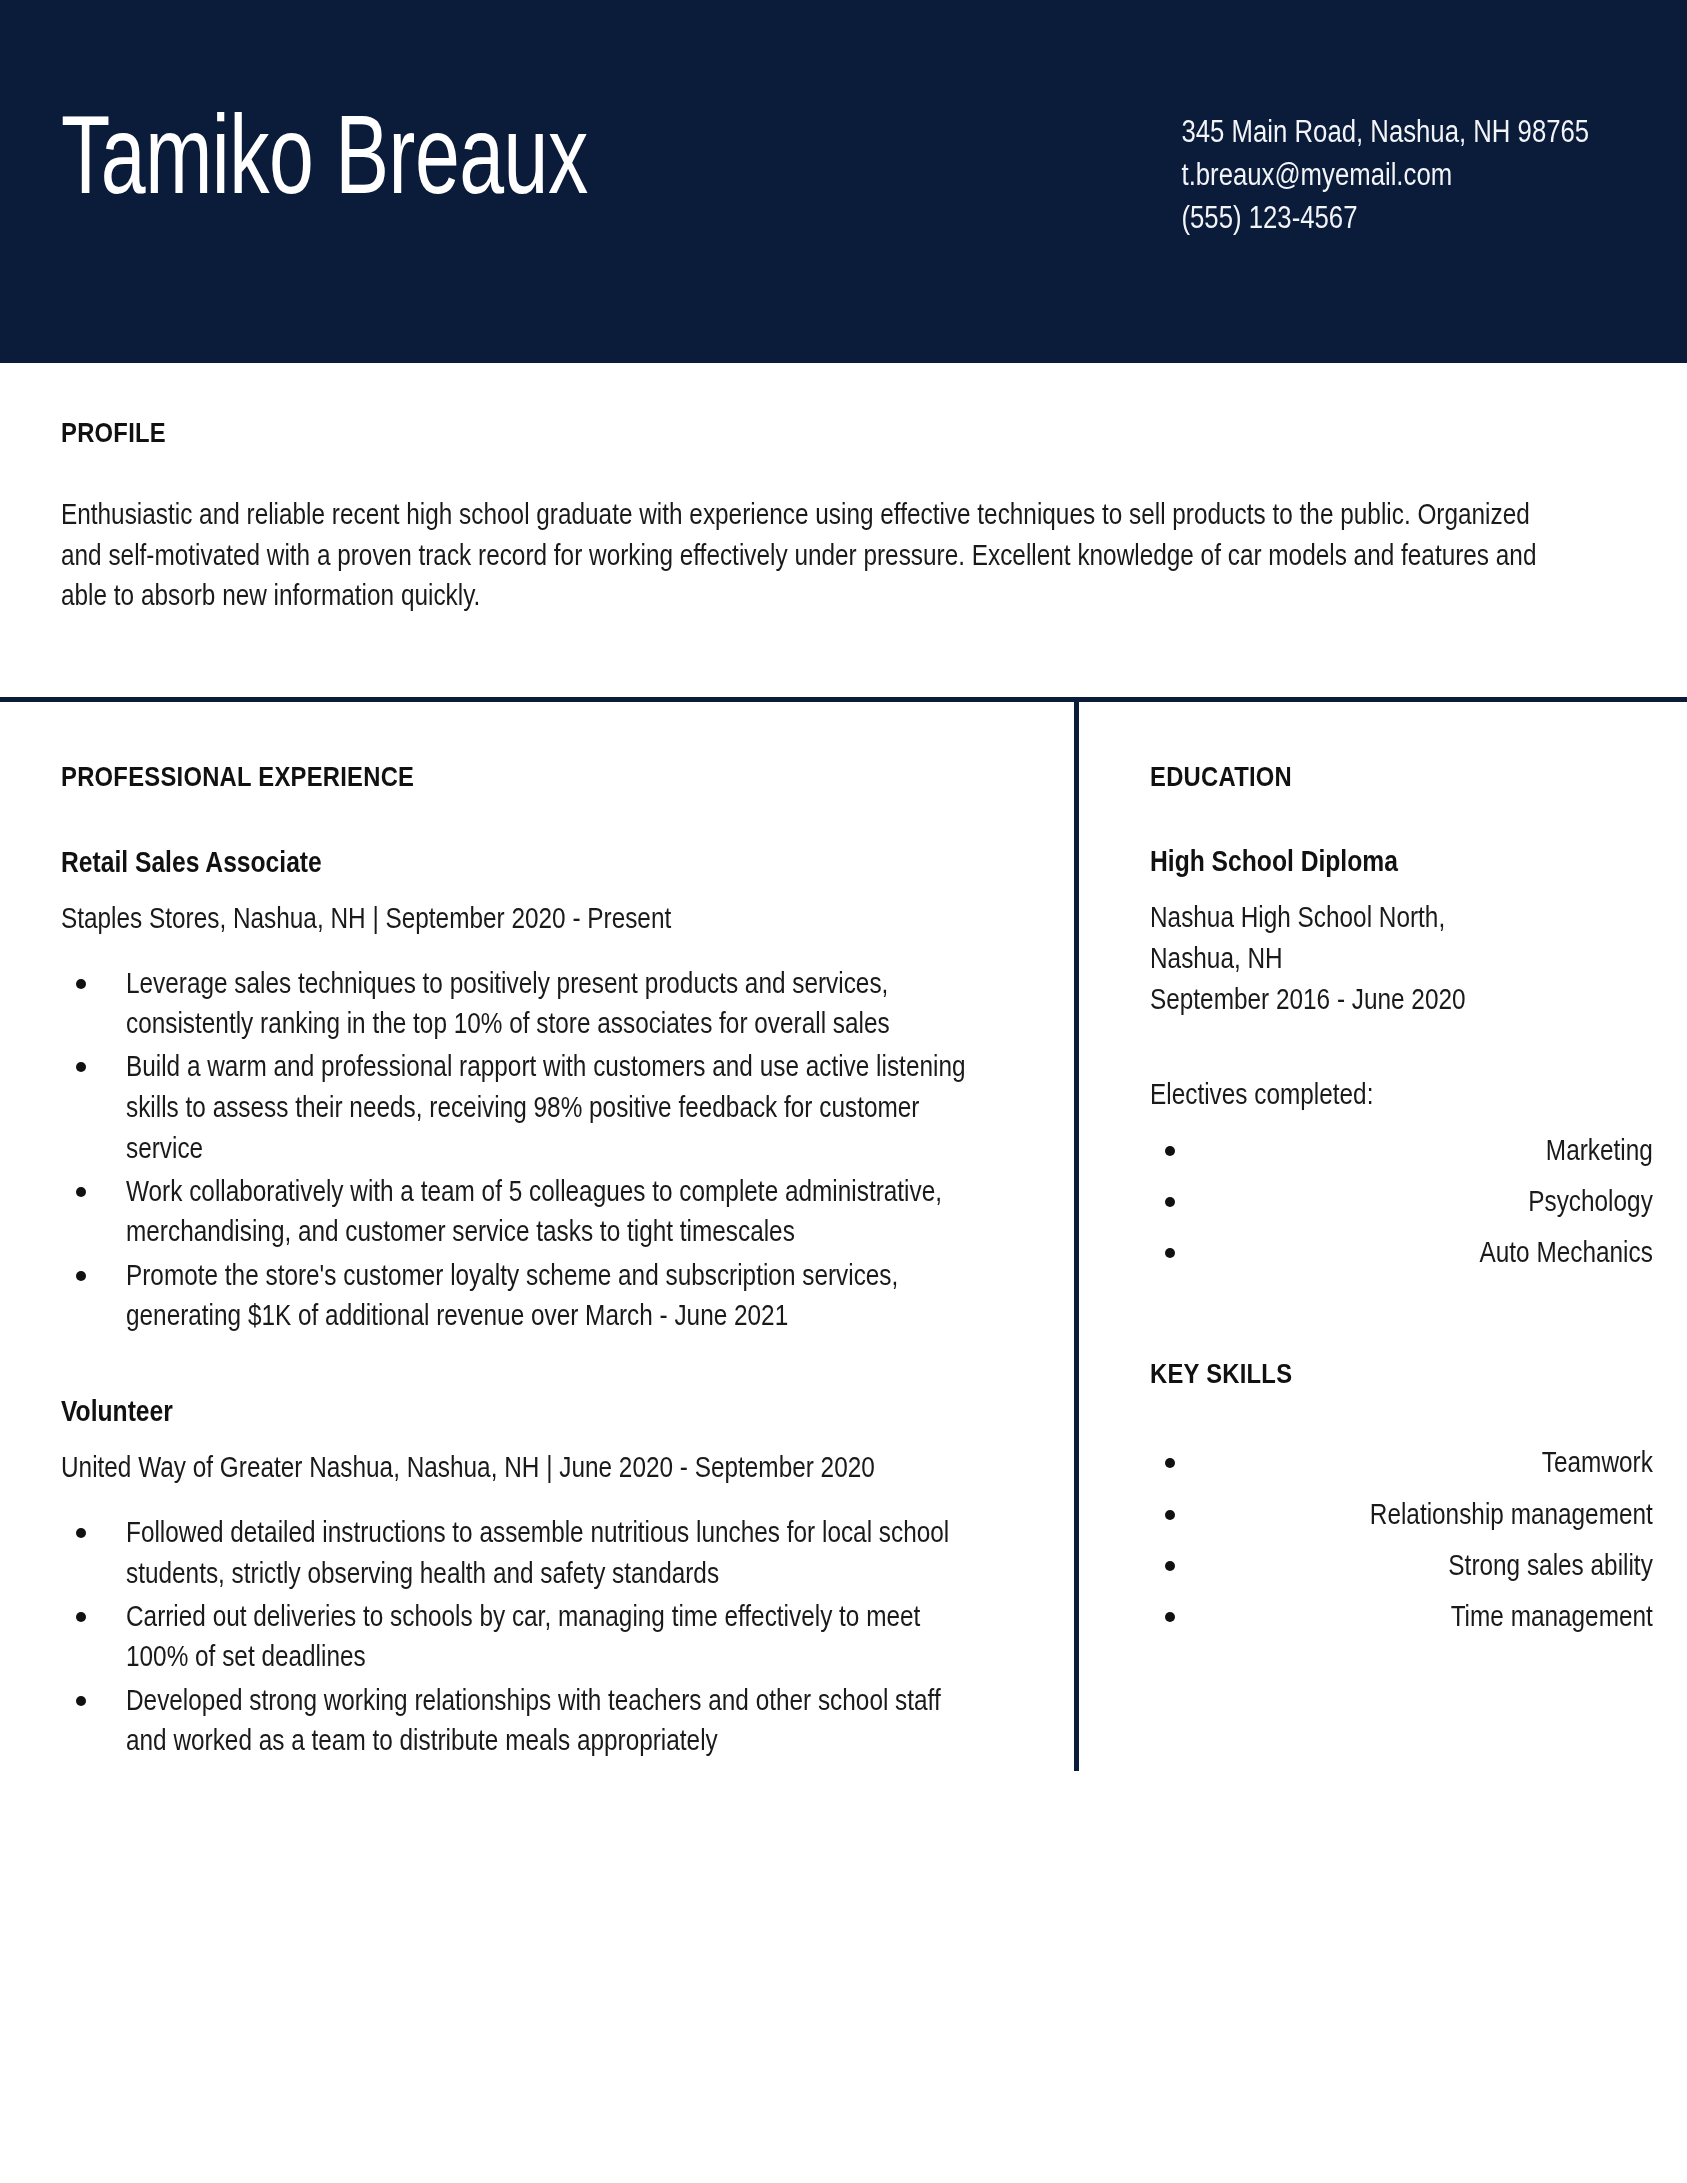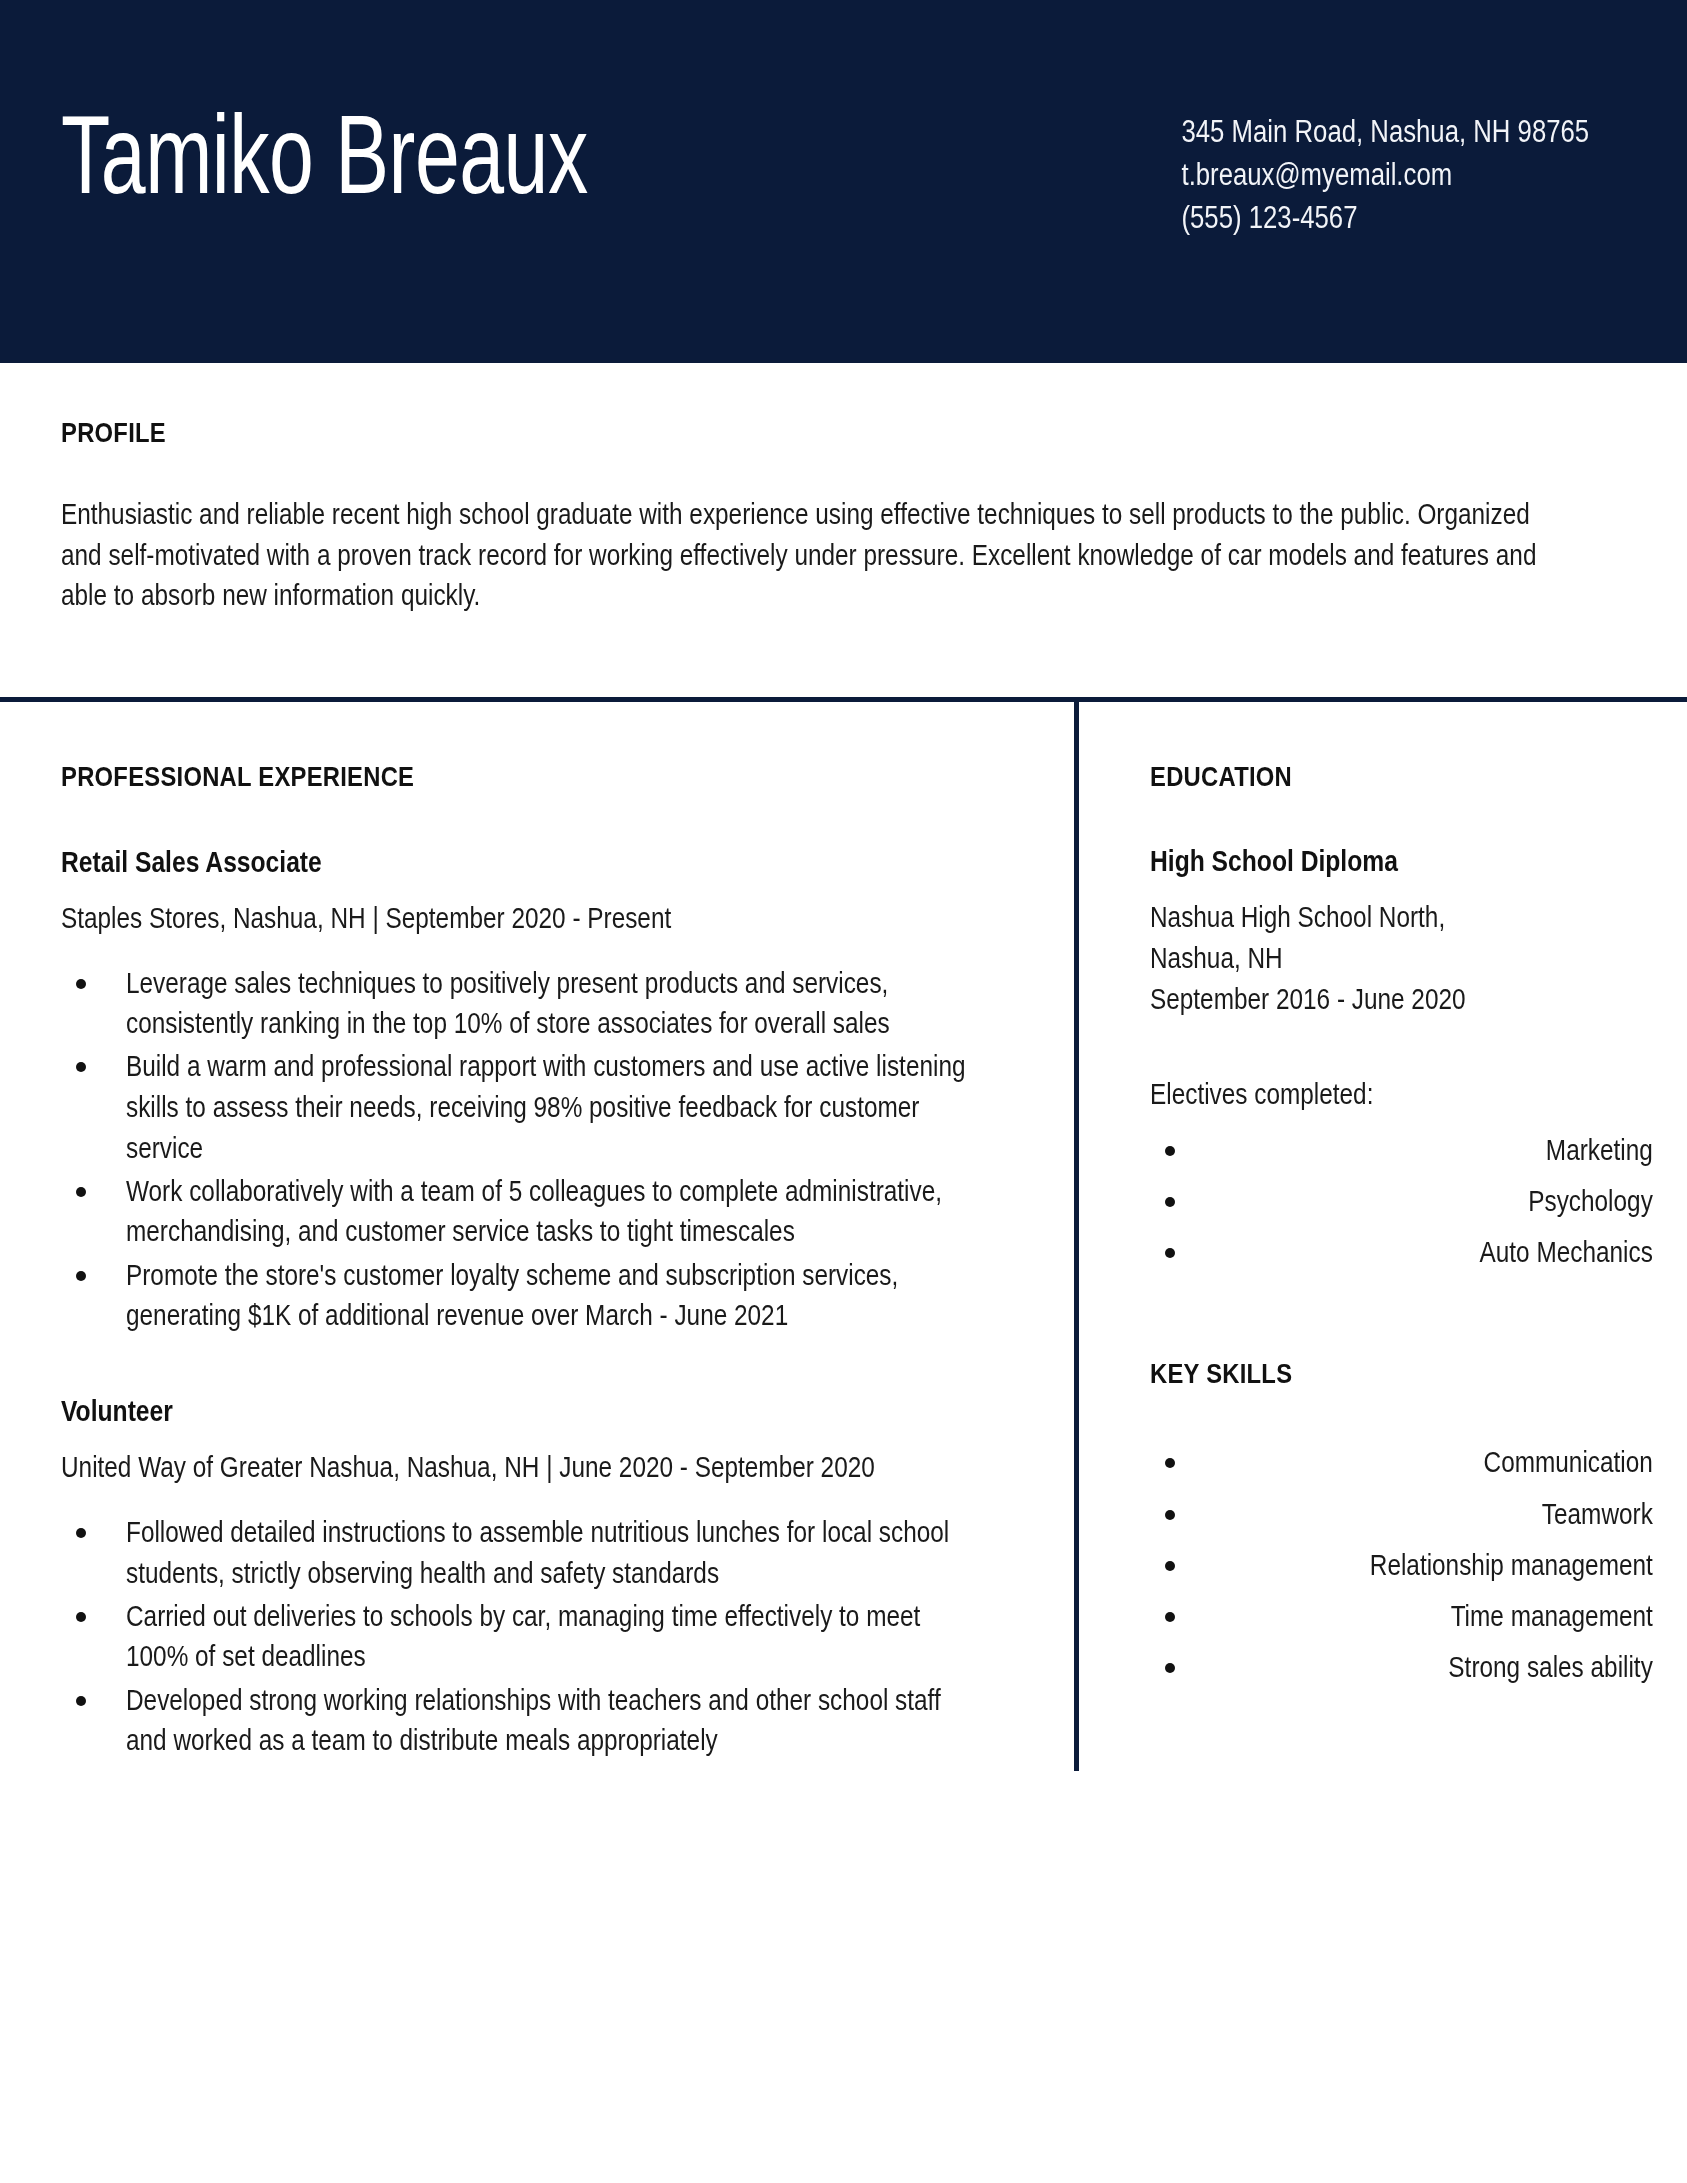--- a/index.html
+++ b/index.html
@@ -281,32 +281,29 @@
         </li>
       <li>
           <span class="btxt">Auto Mechanics</span>
         </li>
     </ul>
 
     <div class="section-head keyskills-head">KEY SKILLS</div>
 
     <ul class="bullets keyskills-list">
       <li>
-          <span class="btxt">Communication</span>
-        </li>
-      <li>
           <span class="btxt">Teamwork</span>
         </li>
       <li>
           <span class="btxt">Relationship management</span>
         </li>
       <li>
+          <span class="btxt">Strong sales ability</span>
+        </li>
+      <li>
           <span class="btxt">Time management</span>
         </li>
-      <li>
-          <span class="btxt">Strong sales ability</span>
-        </li>
     </ul>
 
   </div>
 
 </div>
 
 
 </body></html>

